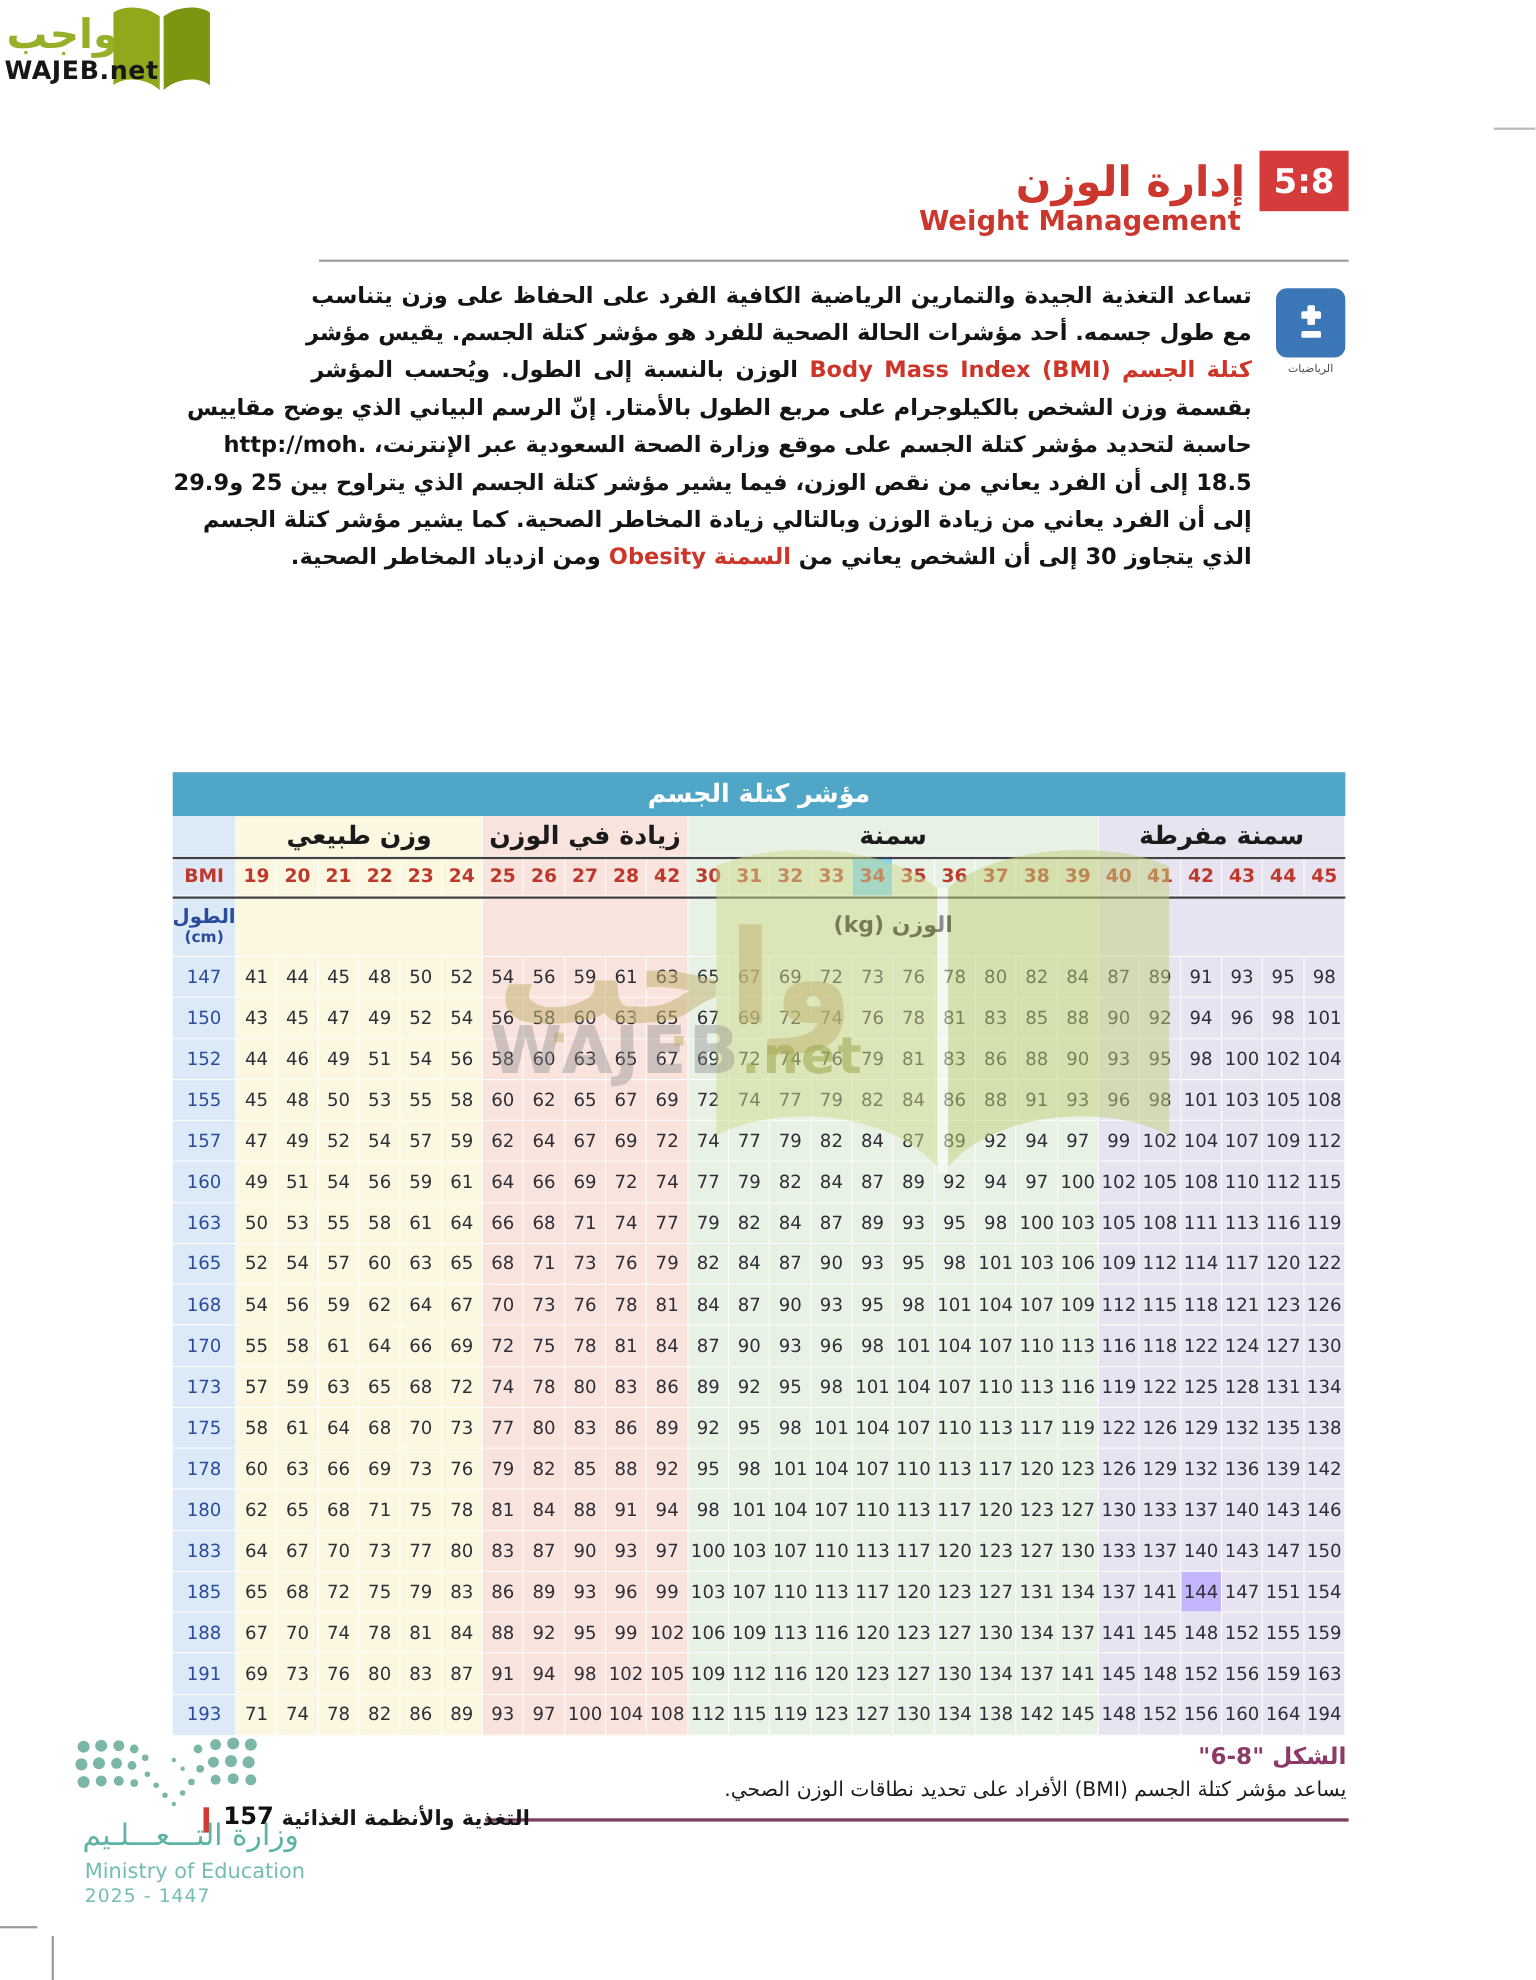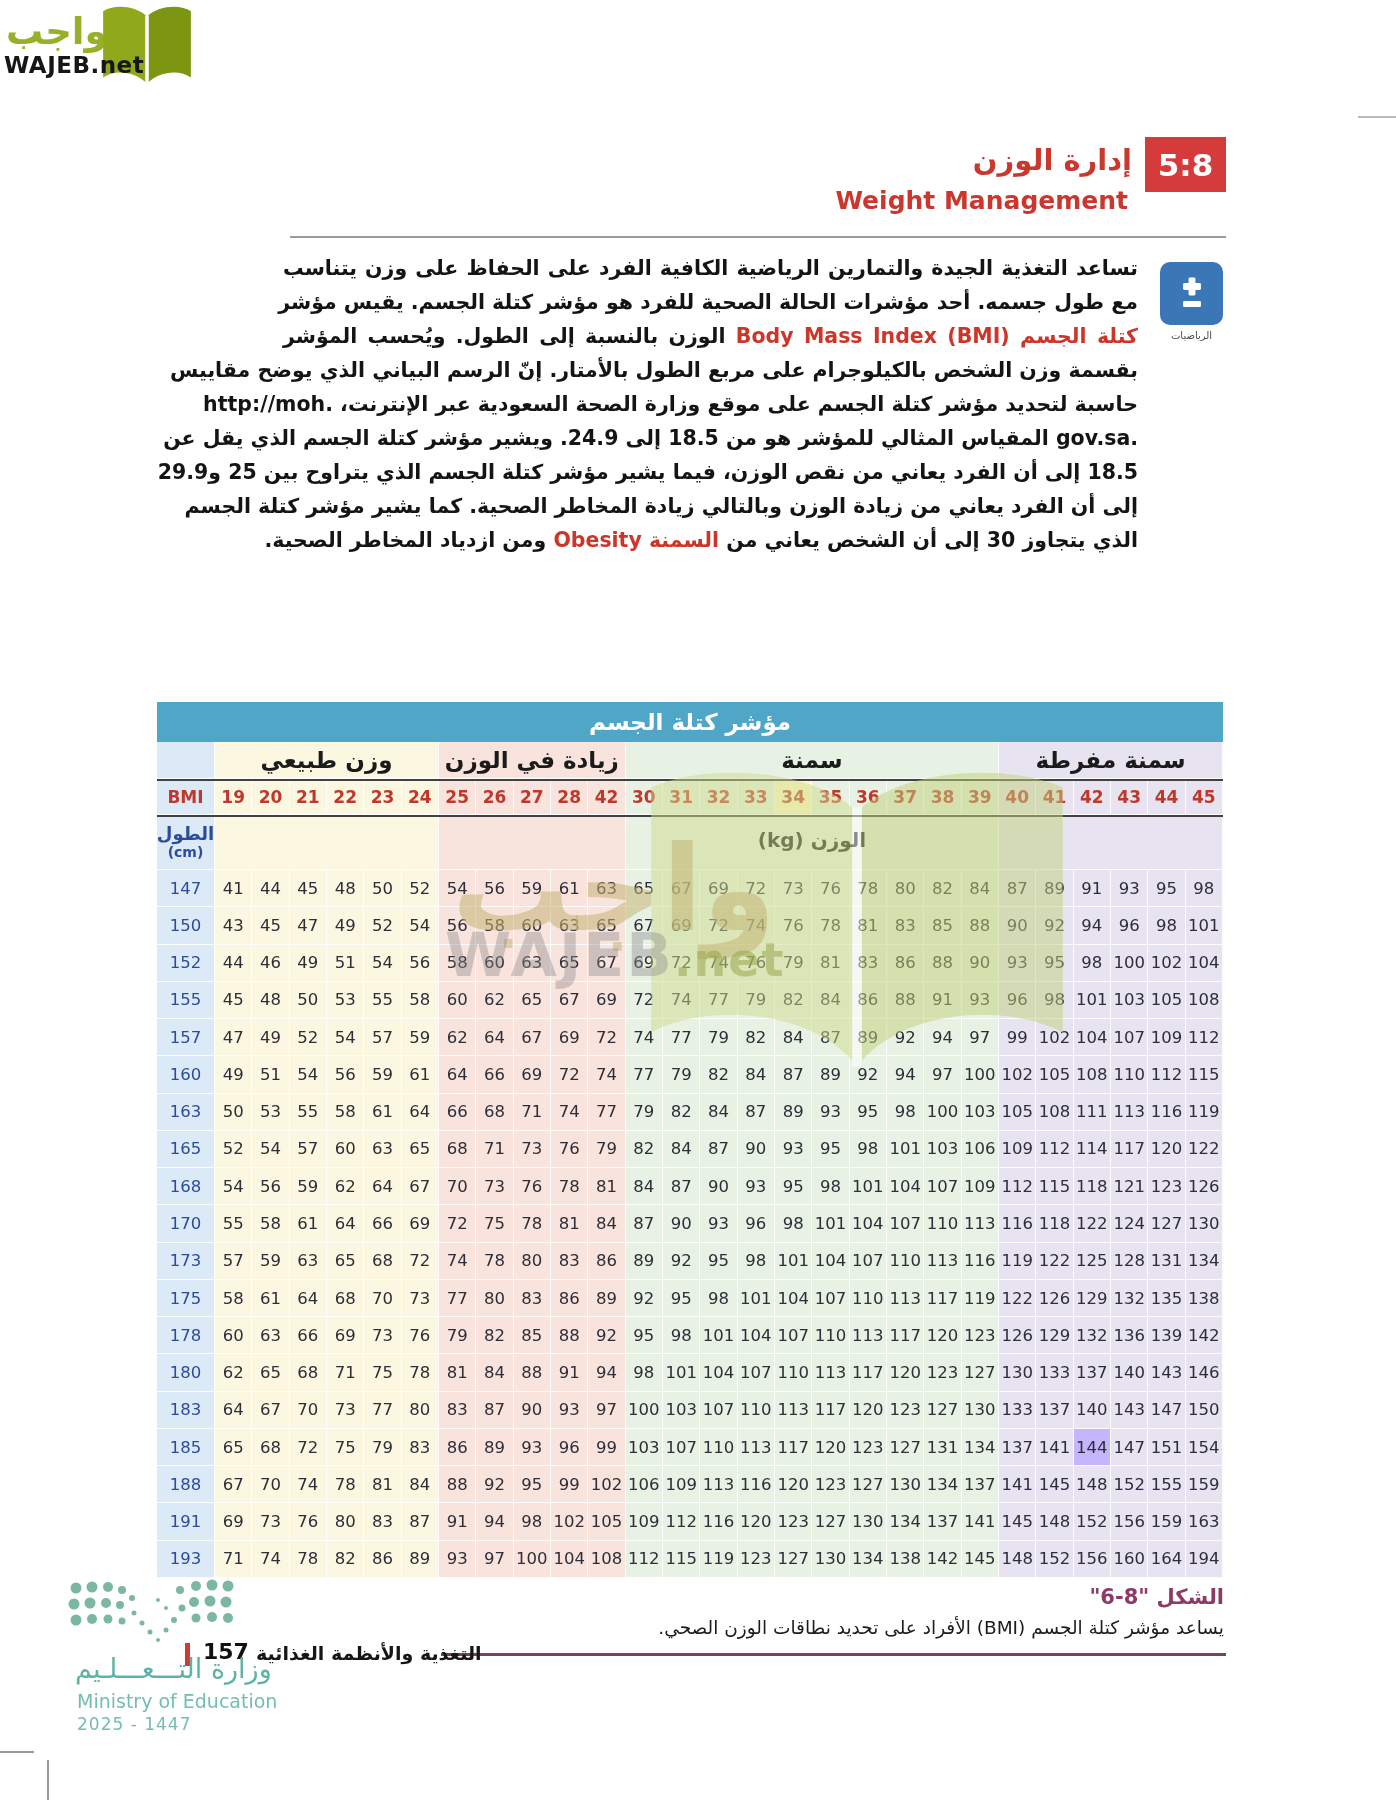--- a/index.html
+++ b/index.html
@@ -13,21 +13,21 @@
   .brand-ar{left:6px;top:10px;font-size:37px;font-weight:bold;color:#97B02A;}
   .brand-book{left:96px;top:2px;width:102px;height:92px;}
   .brand-latin{left:4px;top:52px;font-size:23px;font-weight:bold;color:#161616;letter-spacing:.5px;}
 
   .tr-line{left:1358px;top:116px;width:38px;height:2px;background:#b9b9b9;}
 
   
   .sec-box{left:1145px;top:137px;width:81px;height:55px;background:#D63B3B;
     display:flex;align-items:center;justify-content:center;
     color:#fff;font-size:31px;font-weight:bold;}
-  .sec-title-ar{right:264px;top:143px;font-size:29px;font-weight:bold;color:#CB372D;direction:rtl;}
+  .sec-title-ar{right:264px;top:143px;font-size:38px;font-weight:bold;color:#CB372D;direction:rtl;}
   .sec-title-en{right:268px;top:186px;font-size:25px;font-weight:bold;color:#CB372D;}
   .sec-rule{left:290px;top:236px;width:936px;height:2px;background:#9c9c9c;}
 
   
   .math-icon{left:1160px;top:262px;width:63px;height:63px;background:#3B77B7;border-radius:10px;
     display:flex;align-items:center;justify-content:center;}
   .math-label{left:1141px;top:330px;width:101px;text-align:center;font-size:10px;color:#4a4a4a;direction:rtl;}
 
   
   .para{left:283px;top:251px;width:855px;direction:rtl;color:#141414;}
@@ -111,21 +111,20 @@
   </svg>
 </div>
 <div class="abs math-label">الرياضيات</div>
 
 <div class="abs para" id="para">
     <div class="para-line"><span>تساعد التغذية الجيدة والتمارين الرياضية الكافية الفرد على الحفاظ على وزن يتناسب</span></div>
     <div class="para-line"><span>مع طول جسمه. أحد مؤشرات الحالة الصحية للفرد هو مؤشر كتلة الجسم. يقيس مؤشر</span></div>
     <div class="para-line"><span class="red">كتلة الجسم </span><span class="red" dir="ltr">Body Mass Index (BMI)</span><span> الوزن بالنسبة إلى الطول. ويُحسب المؤشر</span></div>
     <div class="para-line"><span>بقسمة وزن الشخص بالكيلوجرام على مربع الطول بالأمتار. إنّ الرسم البياني الذي يوضح مقاييس</span></div>
     <div class="para-line"><span>حاسبة لتحديد مؤشر كتلة الجسم على موقع وزارة الصحة السعودية عبر الإنترنت، </span><span dir="ltr">http://moh.</span></div>
-    <div class="para-line"><span dir="ltr">gov.sa.</span><span> المقياس المثالي للمؤشر هو من 18.5 إلى 24.9. ويشير مؤشر كتلة الجسم الذي يقل عن</span></div>
     <div class="para-line"><span>18.5 إلى أن الفرد يعاني من نقص الوزن، فيما يشير مؤشر كتلة الجسم الذي يتراوح بين 25 و29.9</span></div>
     <div class="para-line"><span>إلى أن الفرد يعاني من زيادة الوزن وبالتالي زيادة المخاطر الصحية. كما يشير مؤشر كتلة الجسم</span></div>
     <div class="para-line last"><span>الذي يتجاوز 30 إلى أن الشخص يعاني من </span><span class="red">السمنة </span><span class="red" dir="ltr">Obesity</span><span> ومن ازدياد المخاطر الصحية.</span></div>
   </div>
 
 <div class="abs bmi-wrap">
   <div class="bmi-title">مؤشر كتلة الجسم</div>
   <div class="bmi-grid" id="bmi-grid">
       <div class="cell side" style="background: rgb(220, 233, 247);"></div>
       <div class="cell cat" style="background: rgb(251, 247, 224); grid-column: span 6;">وزن طبيعي</div>
@@ -141,21 +140,21 @@
       <div class="cell bmi" style="background: rgb(251, 247, 224);">24</div>
       <div class="cell bmi" style="background: rgb(248, 227, 221);">25</div>
       <div class="cell bmi" style="background: rgb(248, 227, 221);">26</div>
       <div class="cell bmi" style="background: rgb(248, 227, 221);">27</div>
       <div class="cell bmi" style="background: rgb(248, 227, 221);">28</div>
       <div class="cell bmi" style="background: rgb(248, 227, 221);">42</div>
       <div class="cell bmi" style="background: rgb(231, 241, 228);">30</div>
       <div class="cell bmi" style="background: rgb(231, 241, 228);">31</div>
       <div class="cell bmi" style="background: rgb(231, 241, 228);">32</div>
       <div class="cell bmi" style="background: rgb(231, 241, 228);">33</div>
-      <div class="cell bmi" style="background: #fef9c3;">34</div>
+      <div class="cell bmi" style="background: #7dd3fc;">34</div>
       <div class="cell bmi" style="background: rgb(231, 241, 228);">35</div>
       <div class="cell bmi" style="background: rgb(231, 241, 228);">36</div>
       <div class="cell bmi" style="background: rgb(231, 241, 228);">37</div>
       <div class="cell bmi" style="background: rgb(231, 241, 228);">38</div>
       <div class="cell bmi" style="background: rgb(231, 241, 228);">39</div>
       <div class="cell bmi" style="background: rgb(231, 227, 240);">40</div>
       <div class="cell bmi" style="background: rgb(231, 227, 240);">41</div>
       <div class="cell bmi" style="background: rgb(231, 227, 240);">42</div>
       <div class="cell bmi" style="background: rgb(231, 227, 240);">43</div>
       <div class="cell bmi" style="background: rgb(231, 227, 240);">44</div>

